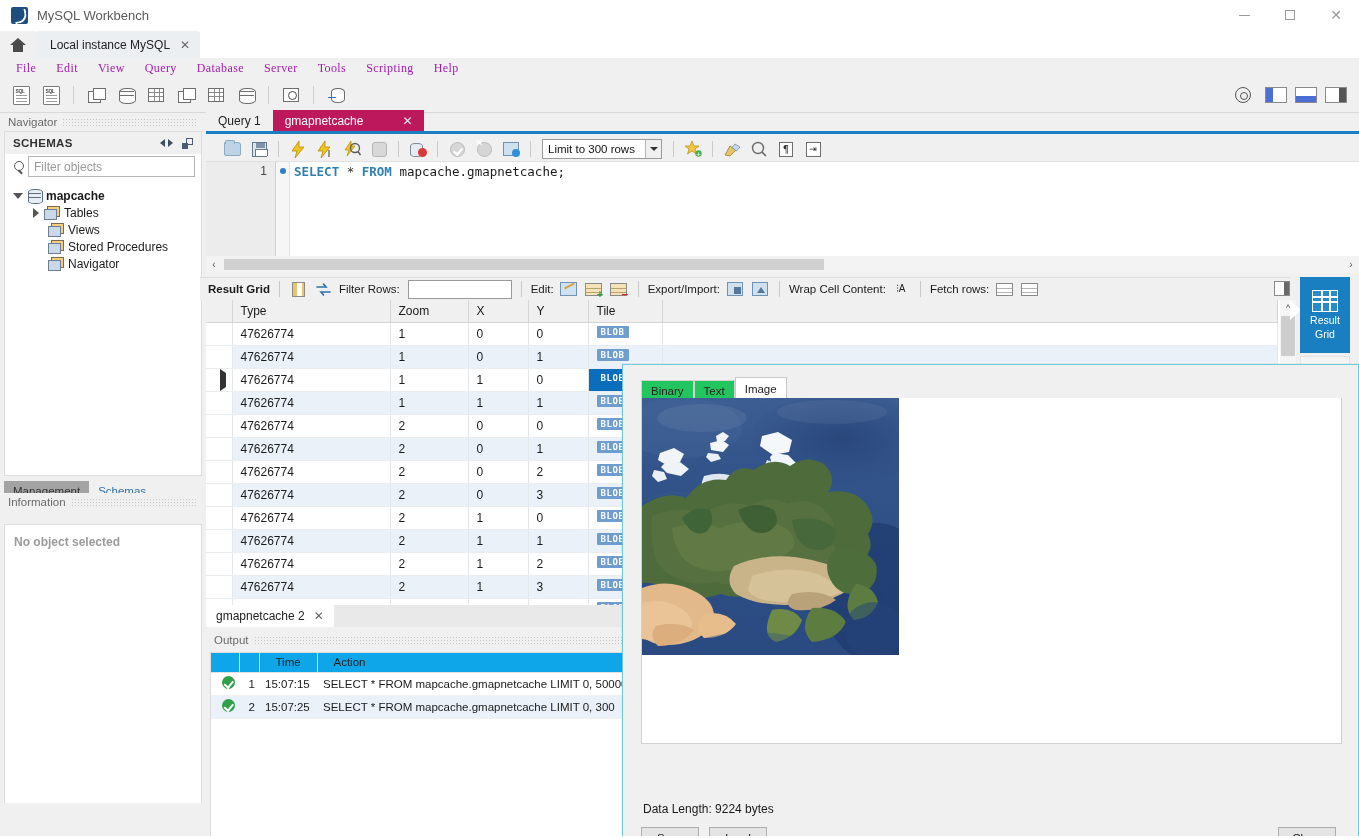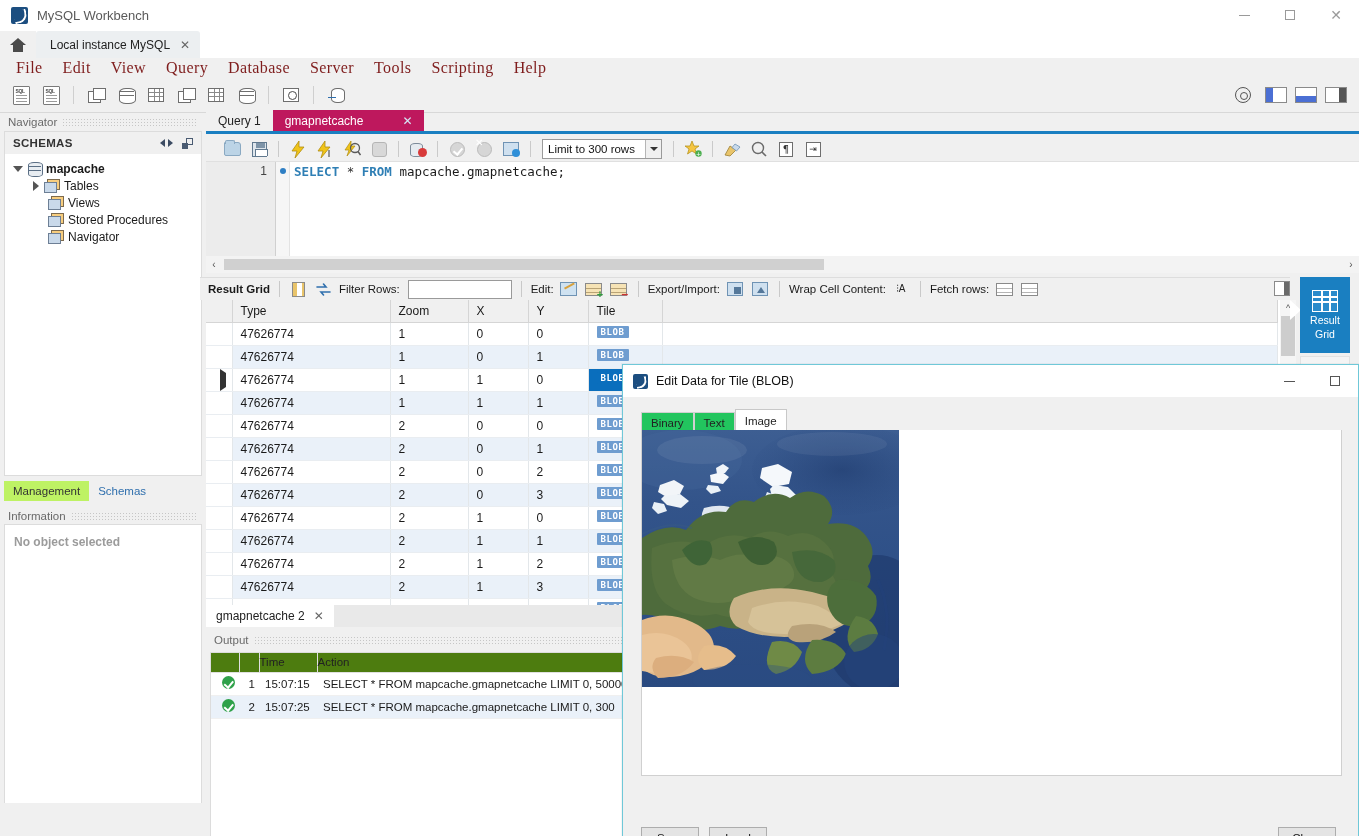--- a/index.html
+++ b/index.html
@@ -66,21 +66,21 @@
     font-size:12px; color:#222;
   }
   .tab-x { color:#666; font-size:12px; font-family:"DejaVu Sans",sans-serif; }
 
   
   .menubar {
     position:absolute; left:0; top:58px; width:1359px; height:20px;
     background:#f0f0f0; display:flex; align-items:center; padding-left:6px;
   }
   .menu-item {
-    padding:2px 10px; font-size:16px; color:#7f1d1d;
+    padding:2px 10px; font-size:12px; color:#a21caf;
     font-family:"Liberation Serif", serif; letter-spacing:.4px;
   }
 
   
   .maintoolbar{
     position:absolute; left:0; top:78px; width:1359px; height:35px;
     background:#f0f0f0; border-bottom:1px solid #d8d8d8;
     display:flex; align-items:center; padding-left:8px; gap:4px;
   }
   .mt-btn{ width:26px; height:26px; position:relative; display:flex; align-items:center; justify-content:center;}
@@ -164,26 +164,26 @@
   .fold-ico::before{content:"";position:absolute;left:3px;top:0;width:11px;height:9px;border:1.1px solid #7c6a4e;background:#f7cd7e;}
   .fold-ico::after{content:"";position:absolute;left:0;top:3px;width:11px;height:9px;border:1.1px solid #6d7f95;background:#c9d9ea;}
   .tlabel.bold{font-weight:bold;}
 
   .navtabs{
     position:absolute; left:4px; top:368px; width:198px; height:20px;
     display:flex; align-items:flex-end;
   }
   .navtab{
     height:20px; padding:0 9px; font-size:11.5px; display:flex; align-items:center;
-    background:#bef264; color:#333;
+    background:#a3a3a3; color:#333;
   }
   .navtab.active{ background:#f0f0f0; color:#2f6fad; }
 
   .info-header{
-    position:absolute; left:0; top:394px; width:206px; height:18px;
+    position:absolute; left:0; top:380px; width:206px; height:18px;
   }
   .info-body{
     position:absolute; left:4px; top:411px; width:198px; height:392px;
     background:#fff; border:1px solid #dcdcdc; padding:10px 9px;
     font-size:12px; color:#9b9b9b; font-weight:bold;
   }
 
   
   .editor-tabs{
     position:absolute; left:206px; top:113px; width:1153px; height:21px;
@@ -368,22 +368,22 @@
   .out-select{
     width:148px;height:20px;border:1px solid #adadad;background:#fff;
     display:flex;align-items:center;padding-left:5px;font-size:11.5px;color:#111;position:relative;
   }
   .out-select .arrowbox{
     position:absolute;right:0;top:0;width:15px;height:18px;background:#f0f0f0;
     display:flex;align-items:center;justify-content:center;border-left:1px solid #c5c5c5;
   }
   table.outtable{ border-collapse:collapse; width:100%; table-layout:fixed; }
   table.outtable th{
-    height:19px; background:#4d7c0f; font-weight:normal; font-size:11.5px; color:#222;
-    text-align:left; padding-left:0; border-right:1px solid #e0e0e0; border-bottom:1px solid #e0e0e0;
+    height:19px; background:#0ea5e9; font-weight:normal; font-size:11.5px; color:#222;
+    text-align:left; padding-left:16px; border-right:1px solid #e0e0e0; border-bottom:1px solid #e0e0e0;
   }
   table.outtable td{
     height:23px; font-size:11.5px; color:#1a1a1a; padding-left:6px;
     border-bottom:1px solid #f0f0f0; white-space:nowrap; overflow:hidden;
   }
   tr.outalt td{ background:#eaf1f9; }
   td.okcell{ width:28px; text-align:center; padding:0; }
   .okdot{ width:13px;height:13px;border-radius:50%;background:#2fa14a; position:relative; display:inline-block;}
   .okdot::after{content:"";position:absolute;left:4px;top:2.5px;width:3.5px;height:6.5px;border-right:2px solid #fff;border-bottom:2px solid #fff;transform:rotate(40deg);}
   td.numcell{ width:20px; text-align:right; padding-right:4px;}
@@ -531,20 +531,24 @@
       <span>Navigator</span>
       <span class="dots"></span>
     </div>
     <div class="nav-body">
       <div class="schemas-bar">
         <span>SCHEMAS</span>
         <span class="sch-ico">
           <span class="refresh-ico"></span>
           <span class="collapse-ico"></span>
         </span>
+      </div>
+      <div class="filter-row">
+        <span class="mag-small"></span>
+        <input class="filter-input" placeholder="Filter objects" style="">
       </div>
       <div class="tree">
         <div class="tnode">
           <span class="arrow-d"></span>
           <span class="db-ico"></span>
           <span class="tlabel bold">mapcache</span>
         </div>
         <div class="tnode lvl2">
           <span class="arrow-r"></span>
           <span class="fold-ico"></span>
@@ -916,32 +920,20 @@
           <td class="okcell"><span class="okdot"></span></td>
           <td class="numcell">2</td>
           <td class="timecell">15:07:25</td>
           <td>SELECT * FROM mapcache.gmapnetcache LIMIT 0, 300</td>
         </tr>
       </tbody>
     </table>
   </div>
 
   <div class="dialog">
-    <div class="dlg-title">
-      <span class="dlg-icon"></span>
-      <span class="dlg-titletext">Edit Data for Tile (BLOB)</span>
-      <span class="dlg-ctrls">
-        <span class="dlg-btn">
-            <span class="glyph-min" style="background:#555;"></span>
-          </span>
-        <span class="dlg-btn">
-            <span class="glyph-max" style="border-color:#555;"></span>
-          </span>
-      </span>
-    </div>
     <div class="dlg-body">
       <div class="dtabs">
         <div class="dtab">Binary</div>
         <div class="dtab">Text</div>
         <div class="dtab active">Image</div>
       </div>
       <div class="imgpanel">
         <div class="maptile">
           <svg width="257" height="257" viewBox="0 0 257 257" preserveAspectRatio="none">
             <defs>

